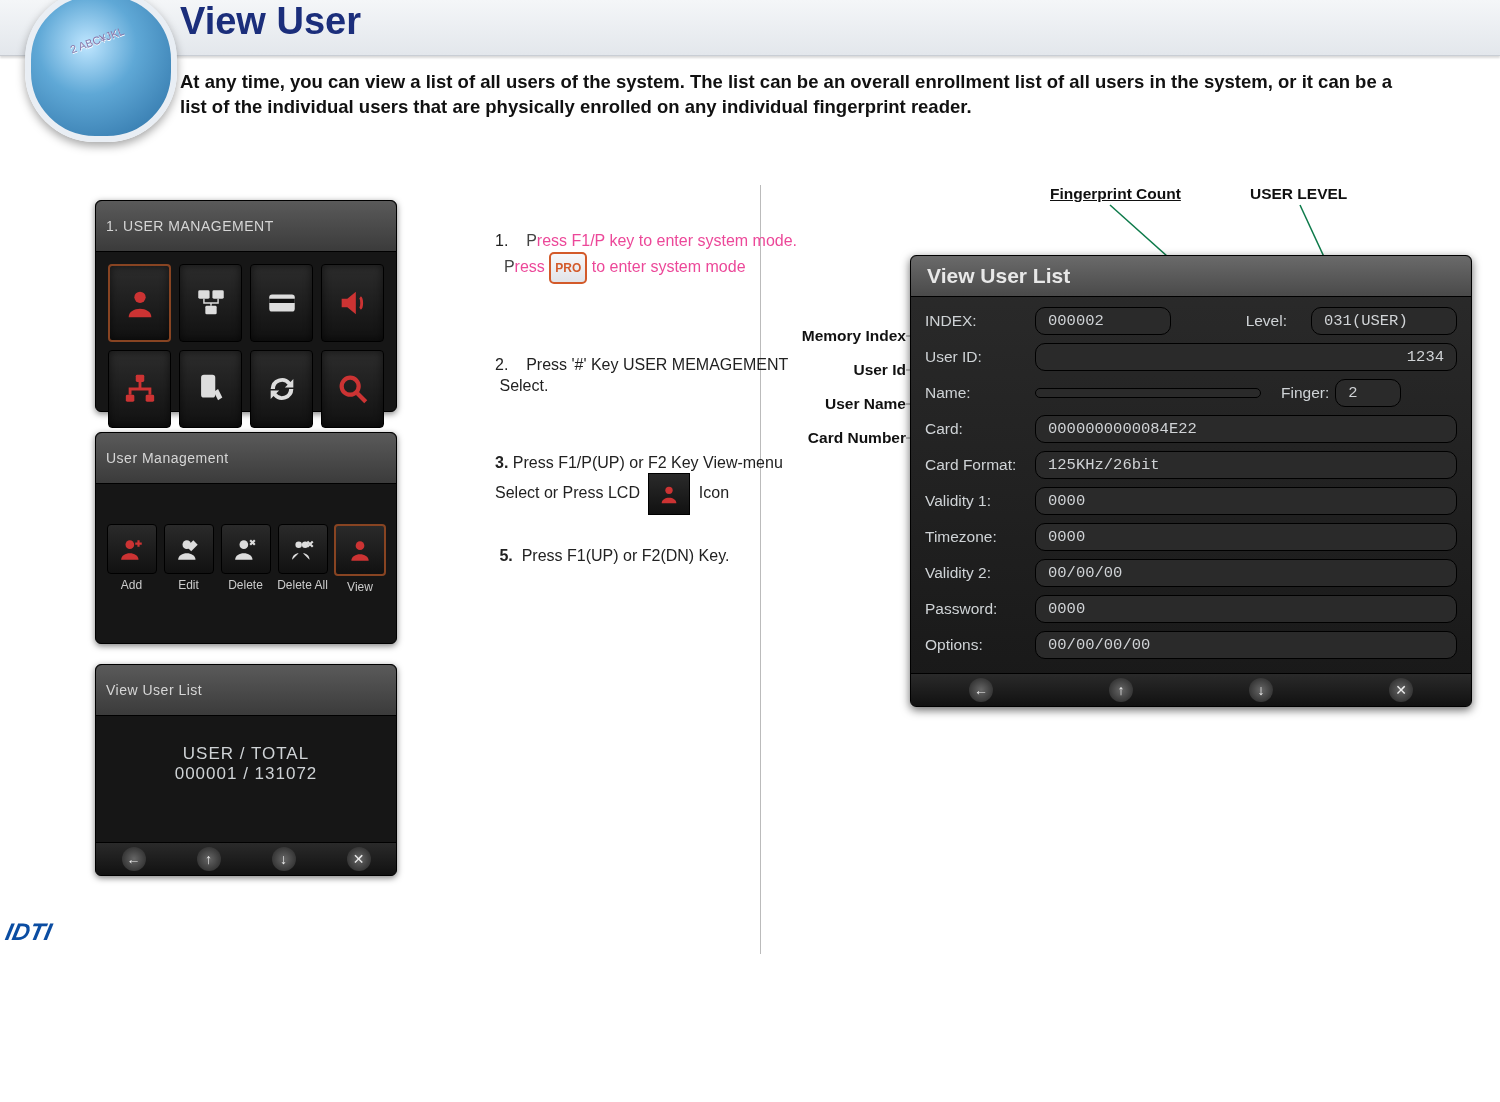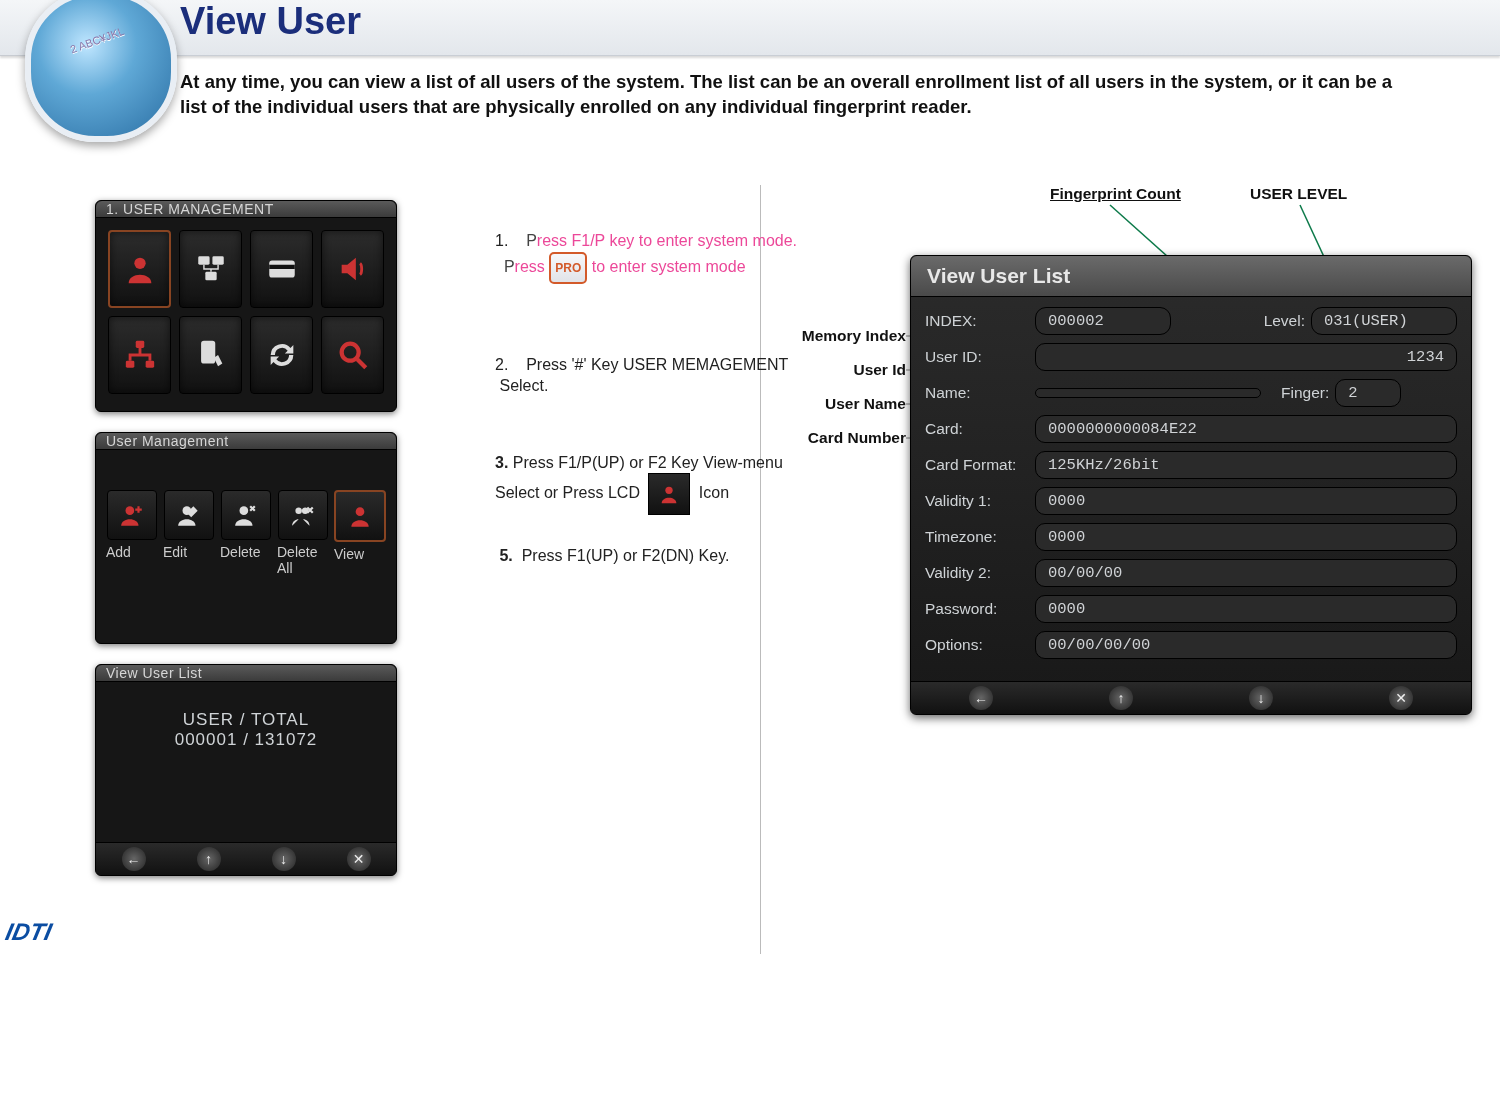--- a/index.html
+++ b/index.html
@@ -9,36 +9,36 @@
   .chip { position:absolute; left:25px; top:-10px; width:140px; height:140px; border-radius:70px; background:radial-gradient(circle at 40% 35%, #bfe6ff 0%, #5fa8d6 40%, #2a6ea3 100%); box-shadow:0 4px 10px rgba(0,0,0,.35); overflow:hidden; border:6px solid #e9eef4; }
   .chip::after{content:"2 ABC\A5 JKL"; white-space:pre; position:absolute; color:#87a; font-size:11px; transform:rotate(-20deg); top:38px; left:38px; text-shadow:0 1px 0 #fff;}
   .content { position:absolute; left:180px; right:40px; top:70px; }
   .intro { font-size:18.5px; font-weight:bold; line-height:1.35; max-width:1240px; }
 
   .divider-v { position:absolute; left:760px; top:185px; width:1px; height:780px; background:#bbb; }
 
   
   .col-l { position:absolute; left:95px; top:200px; width:640px; }
   .panel { background:#161616; border:1px solid #000; border-radius:6px; box-shadow:0 2px 6px rgba(0,0,0,.5); position:relative; color:#ddd; }
-  .panel-title { background:linear-gradient(#5a5a5a,#3b3b3b); color:#d6d6d6; font-size:14px; padding:0 10px; border-top-left-radius:6px; border-top-right-radius:6px; border-bottom:1px solid #000; letter-spacing:.5px;}
+  .panel-title { background:linear-gradient(#5a5a5a,#3b3b3b); color:#d6d6d6; font-size:14px; padding:17px 10px; border-top-left-radius:6px; border-top-right-radius:6px; border-bottom:1px solid #000; letter-spacing:.5px;}
   .p1 { width:300px; height:210px; }
   .grid8 { display:grid; grid-template-columns:repeat(4,1fr); grid-auto-rows:78px; gap:8px; padding:12px; }
   .tile { background:linear-gradient(#2c2c2c,#111); border:1px solid #000; border-radius:4px; display:flex; align-items:center; justify-content:center; box-shadow:inset 0 0 8px rgba(0,0,0,.6); position:relative;}
   .ico { width:34px; height:34px; fill:#c33; }
   .ico.white{fill:#ddd;}
   .tile.sel{border:2px solid #842;}
 
   .step { font-size:16px; color:#222; line-height:1.35; }
   .step b { font-weight:bold; }
   .step .muted{color:#ec4899;}
   .pro { display:inline-flex; align-items:center; justify-content:center; width:34px; height:28px; background:linear-gradient(#f7f8fa,#e1e3e8); border:2px solid #d35a2a; border-radius:5px; color:#d35a2a; font-weight:bold; font-size:12px; vertical-align:middle; }
 
   .p2 { width:300px; height:210px; margin-top:20px;}
   .umrow { display:flex; gap:6px; padding:40px 10px 10px; }
-  .umitem { flex:1; text-align:left; color:#ccc; font-size:14px;}
+  .umitem { flex:1; text-align:center; color:#ccc; font-size:12px;}
   .umicon { width:48px; height:48px; margin:0 auto 4px; background:linear-gradient(#2a2a2a,#111); border:1px solid #000; border-radius:4px; display:flex;align-items:center;justify-content:center;}
   .umicon.sel{border:2px solid #842;}
   .umicon svg{width:26px;height:26px;fill:#c33;}
   .umicon svg.white{fill:#ddd;}
 
   .p3 { width:300px; height:210px; margin-top:20px; }
   .counter { text-align:center; color:#cfd3d6; padding-top:28px; font-size:17px; letter-spacing:1px;}
   .navbar { position:absolute; left:0; right:0; bottom:0; height:32px; display:flex; justify-content:space-around; align-items:center; background:linear-gradient(#2a2a2a,#111); border-top:1px solid #000; border-bottom-left-radius:6px; border-bottom-right-radius:6px;}
   .navbtn{width:24px;height:24px;border-radius:12px;background:radial-gradient(#666,#222);display:flex;align-items:center;justify-content:center;color:#eee;font-size:14px;}
 
@@ -50,27 +50,27 @@
 
   
   .col-r { position:absolute; left:770px; top:185px; width:710px; }
   .labels { position:absolute; left:16px; top:135px; font-size:15.5px; font-weight:bold; line-height:32px; text-align:right; width:140px;}
   .larrow{display:flex;align-items:center;justify-content:flex-end;gap:0;margin-bottom:2px;}
   .larrow span{min-width:120px;text-align:right;}
   .larrow svg{width:60px;height:10px;}
 
   .bigpanel { position:absolute; left:140px; top:70px; width:560px; background:linear-gradient(#2b2b2b,#181818); border:1px solid #000; border-radius:6px; box-shadow:0 3px 10px rgba(0,0,0,.6); color:#bfc3c6; }
   .bigpanel .hdr{background:linear-gradient(#6a6a6a,#4a4a4a);color:#e8e8e8;font-size:21px;font-weight:bold;padding:8px 16px;border-top-left-radius:6px;border-top-right-radius:6px;border-bottom:1px solid #000;}
-  .bptable{width:100%;padding:10px 14px 14px;box-sizing:border-box;font-size:15.5px;}
+  .bptable{width:100%;padding:10px 14px 6px;box-sizing:border-box;font-size:15.5px;}
   .bprow{display:flex;align-items:center;margin-bottom:8px;}
   .bplab{color:#cfd3d6;width:110px;}
   .bpval{flex:1;background:#2a2a2a;border:1px solid #000;border-radius:10px;padding:4px 12px;color:#d0d3d6;font-family: 'Courier New', monospace;}
-  .bpval.short{flex:0 0 110px;border-radius:11px;}
+  .bpval.short{flex:0 0 110px;}
   .bpval.right{text-align:right;}
-  .lvlwrap{display:flex;align-items:center;margin-left:auto;}
+  .lvlwrap{display:flex;align-items:center;margin-left:auto;gap:18px;}
   .bigpanel .navbar{border-radius:0 0 6px 6px;position:relative;}
 
   .toplabels{position:absolute; top:0; font-size:15.5px; font-weight:bold;}
   .fplab{left:280px;text-decoration:underline;} .lvllab{left:480px;}
   svg.ptr{position:absolute;}
   svg.ptr line{stroke:#0d7a4a;stroke-width:1.5;}
   svg.ptr polygon{fill:#0d7a4a;}
 
   .logo{position:absolute;left:6px;bottom:8px;font-style:italic;font-weight:bold;color:#0b4da2;font-size:24px;transform:skewX(-12deg);}
   .frame-shadow{position:absolute;left:60px;top:55px;right:0;bottom:0;border-top:1px solid #c9ced5;}

